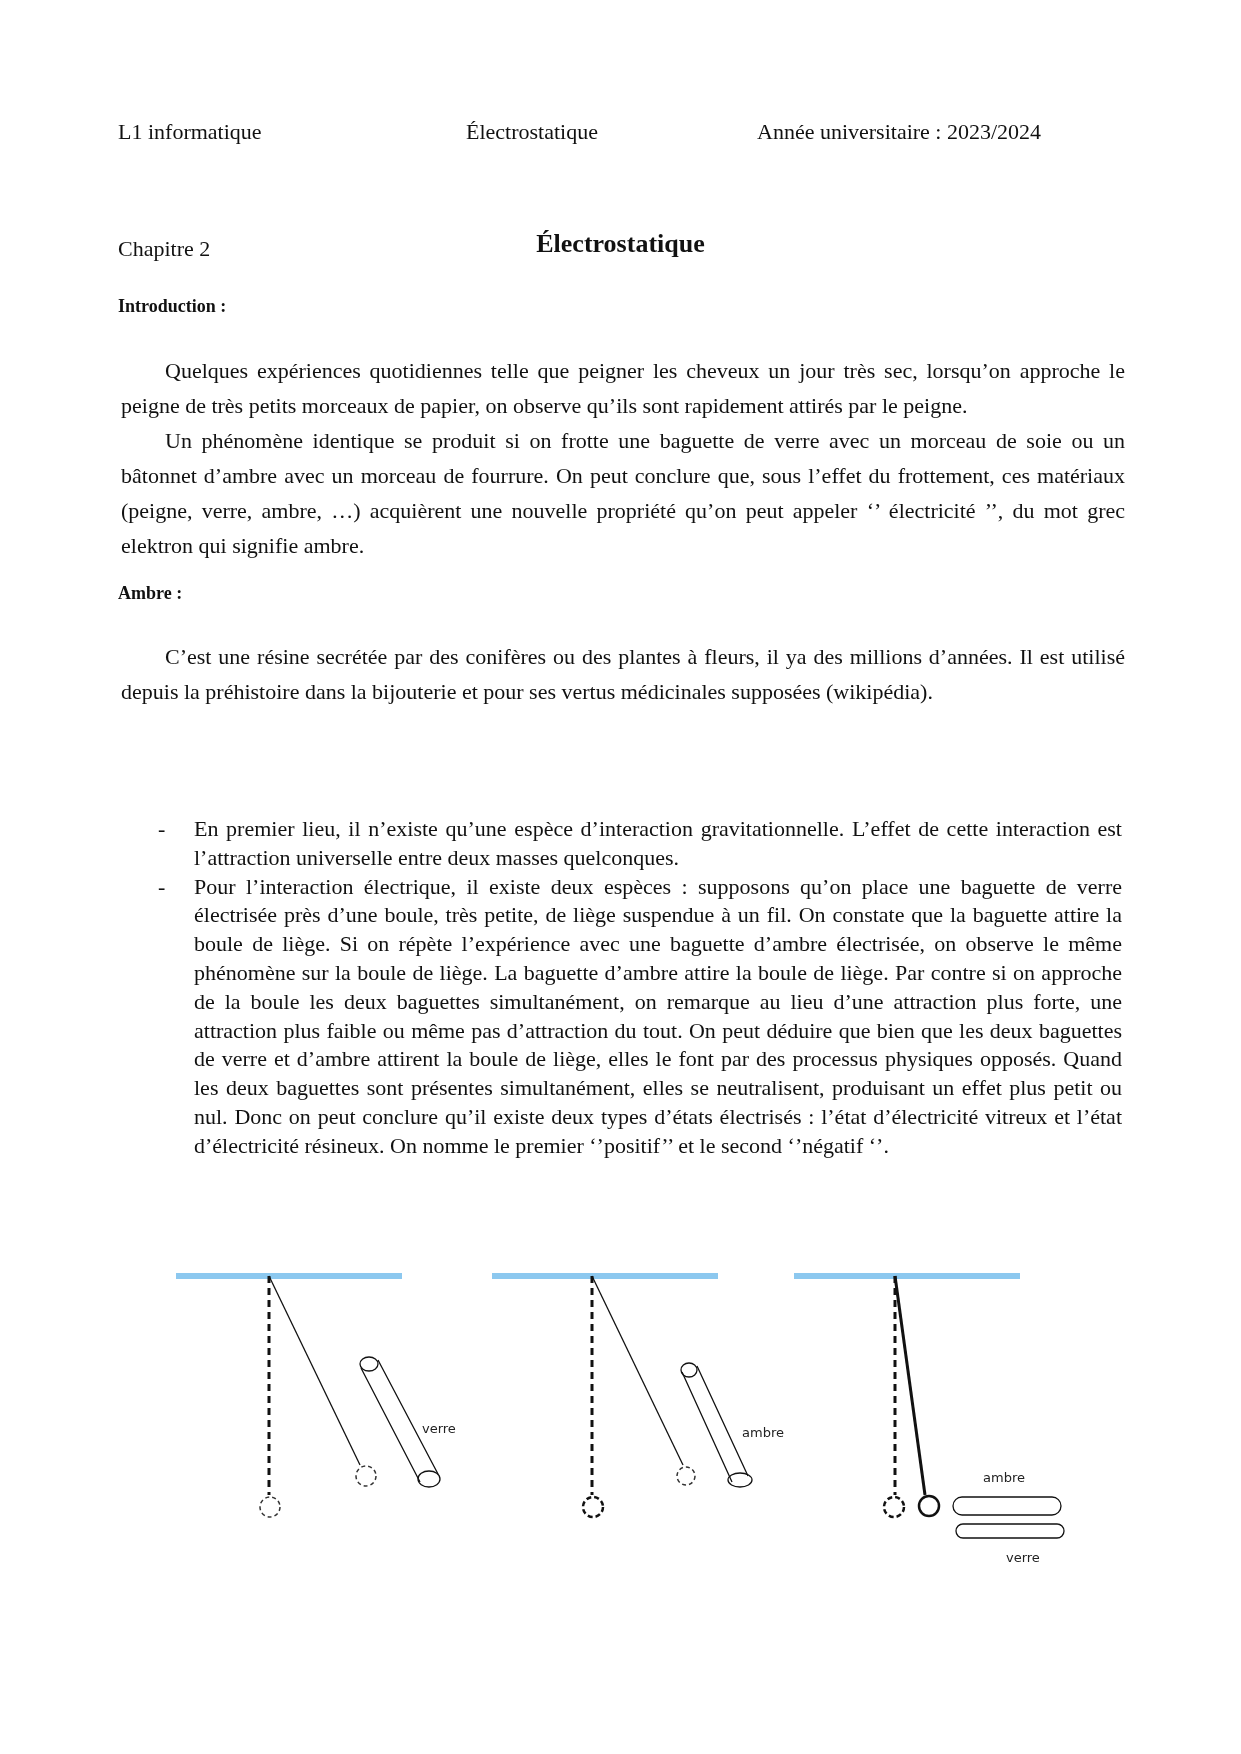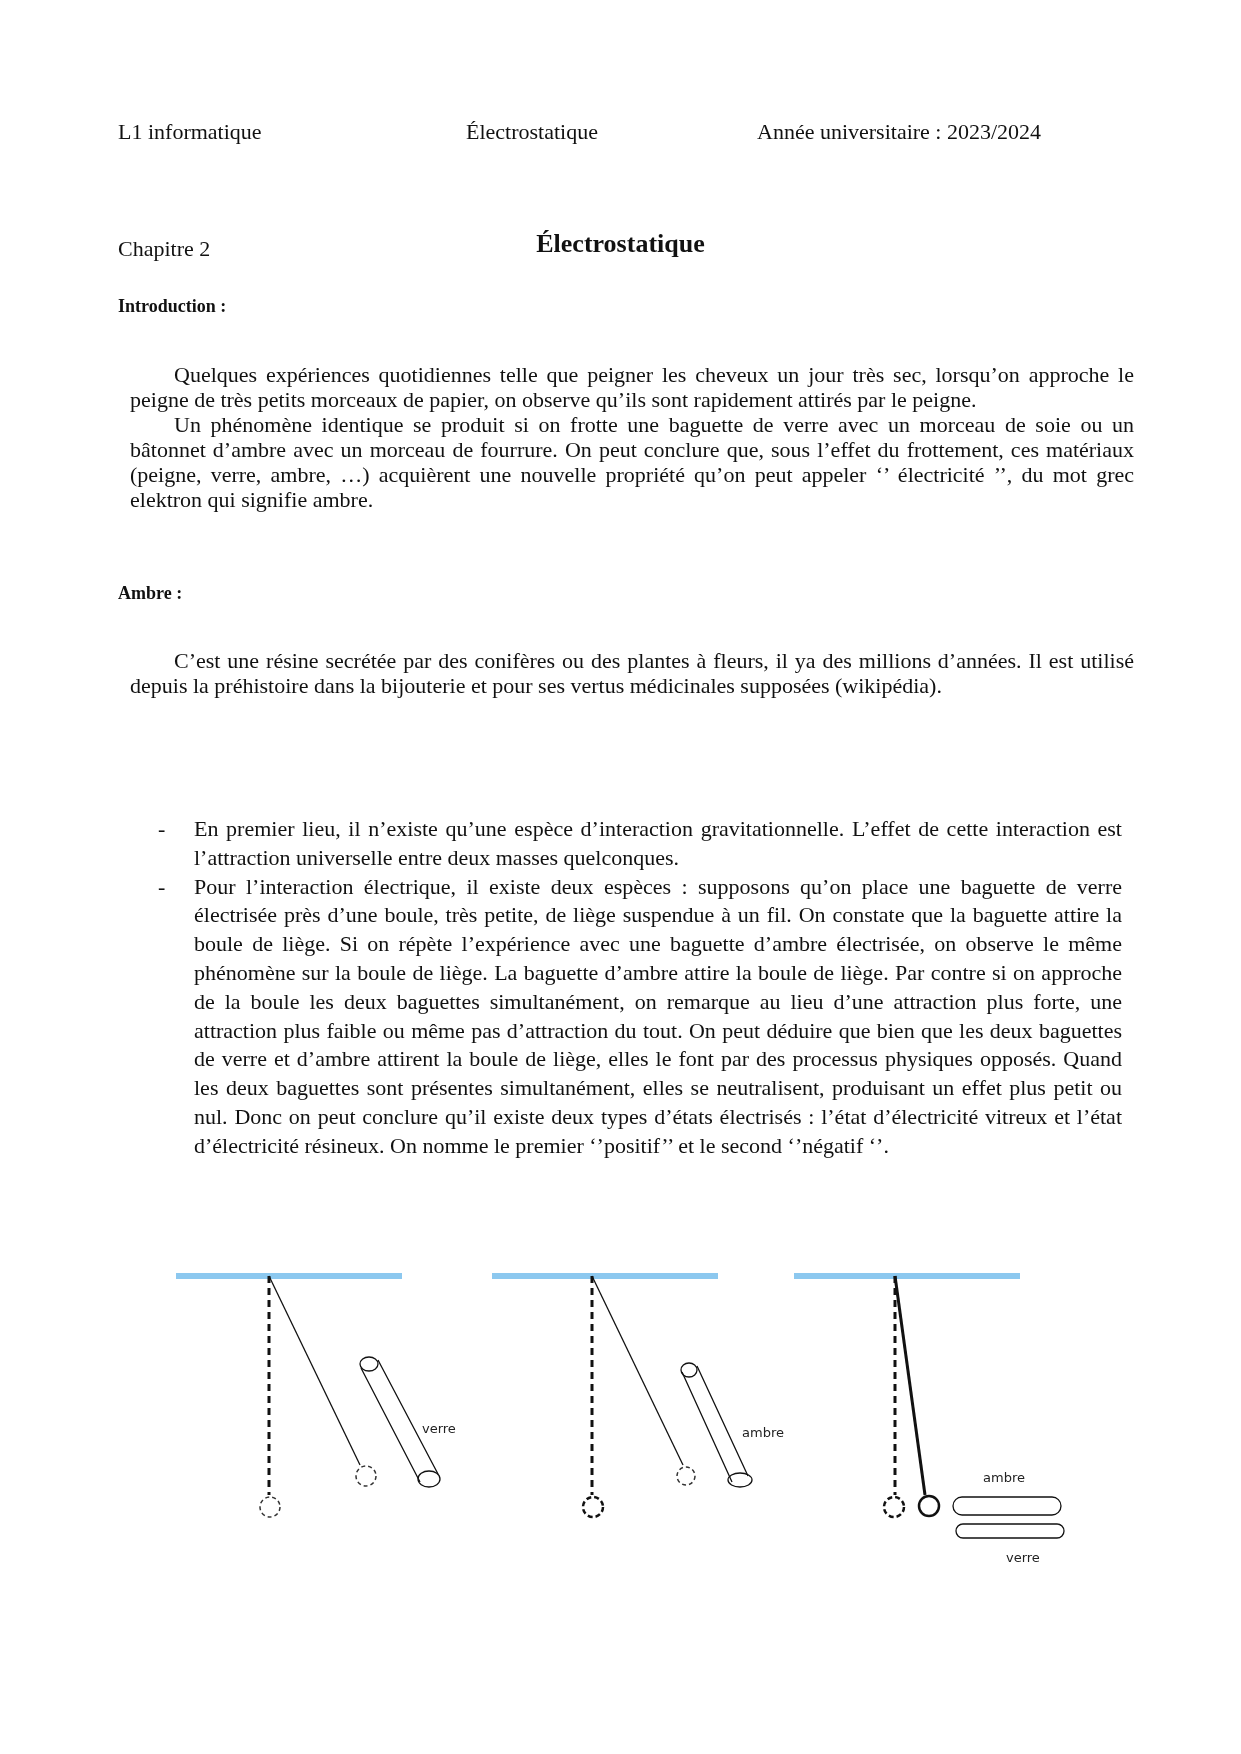--- a/index.html
+++ b/index.html
@@ -4,22 +4,22 @@
 <style>
   html, body { margin: 0; padding: 0; background: #ffffff; }
   body { width: 1241px; height: 1754px; position: relative; overflow: hidden;
          font-family: "Liberation Serif", "DejaVu Serif", serif; color: #111; }
   .page { position: absolute; left: 0; top: 0; width: 1241px; height: 1754px; }
   .hdr { position: absolute; top: 119px; font-size: 22px; line-height: 26px; }
   .chap { position: absolute; left: 118px; top: 198px; font-size: 22px; line-height: 26px; margin-top: 38px; }
   .title { position: absolute; left: 0; width: 1241px; text-align: center; top: 228px;
            font-size: 26px; font-weight: bold; line-height: 32px; }
   .heading { position: absolute; left: 118px; font-size: 18px; font-weight: bold; line-height: 26px; }
-  .para { position: absolute; left: 118px; width: 1004px; font-size: 22px; line-height: 25px;
-          text-align: justify; margin: 12px; }
+  .para { position: absolute; left: 118px; width: 1004px; font-size: 22px; line-height: 35px;
+          text-align: justify; margin: 3px; }
   .para p { margin: 0; text-align: justify; }
   .indent { text-indent: 44px; }
   .list { position: absolute; left: 118px; width: 1004px; top: 815px; font-size: 22px; line-height: 28.8px; }
   .li { position: relative; padding-left: 76px; text-align: justify; }
   .li .dash { position: absolute; left: 40px; top: 0; }
   .figure { position: absolute; left: 0; top: 1260px; width: 1017px; height: 320px; }
   .figure svg { width: 1241px; height: 320px; }
   .lbl { font-family: "DejaVu Sans", "Liberation Sans", sans-serif; font-size: 13px; fill: #222; }
 </style>
 </head>

